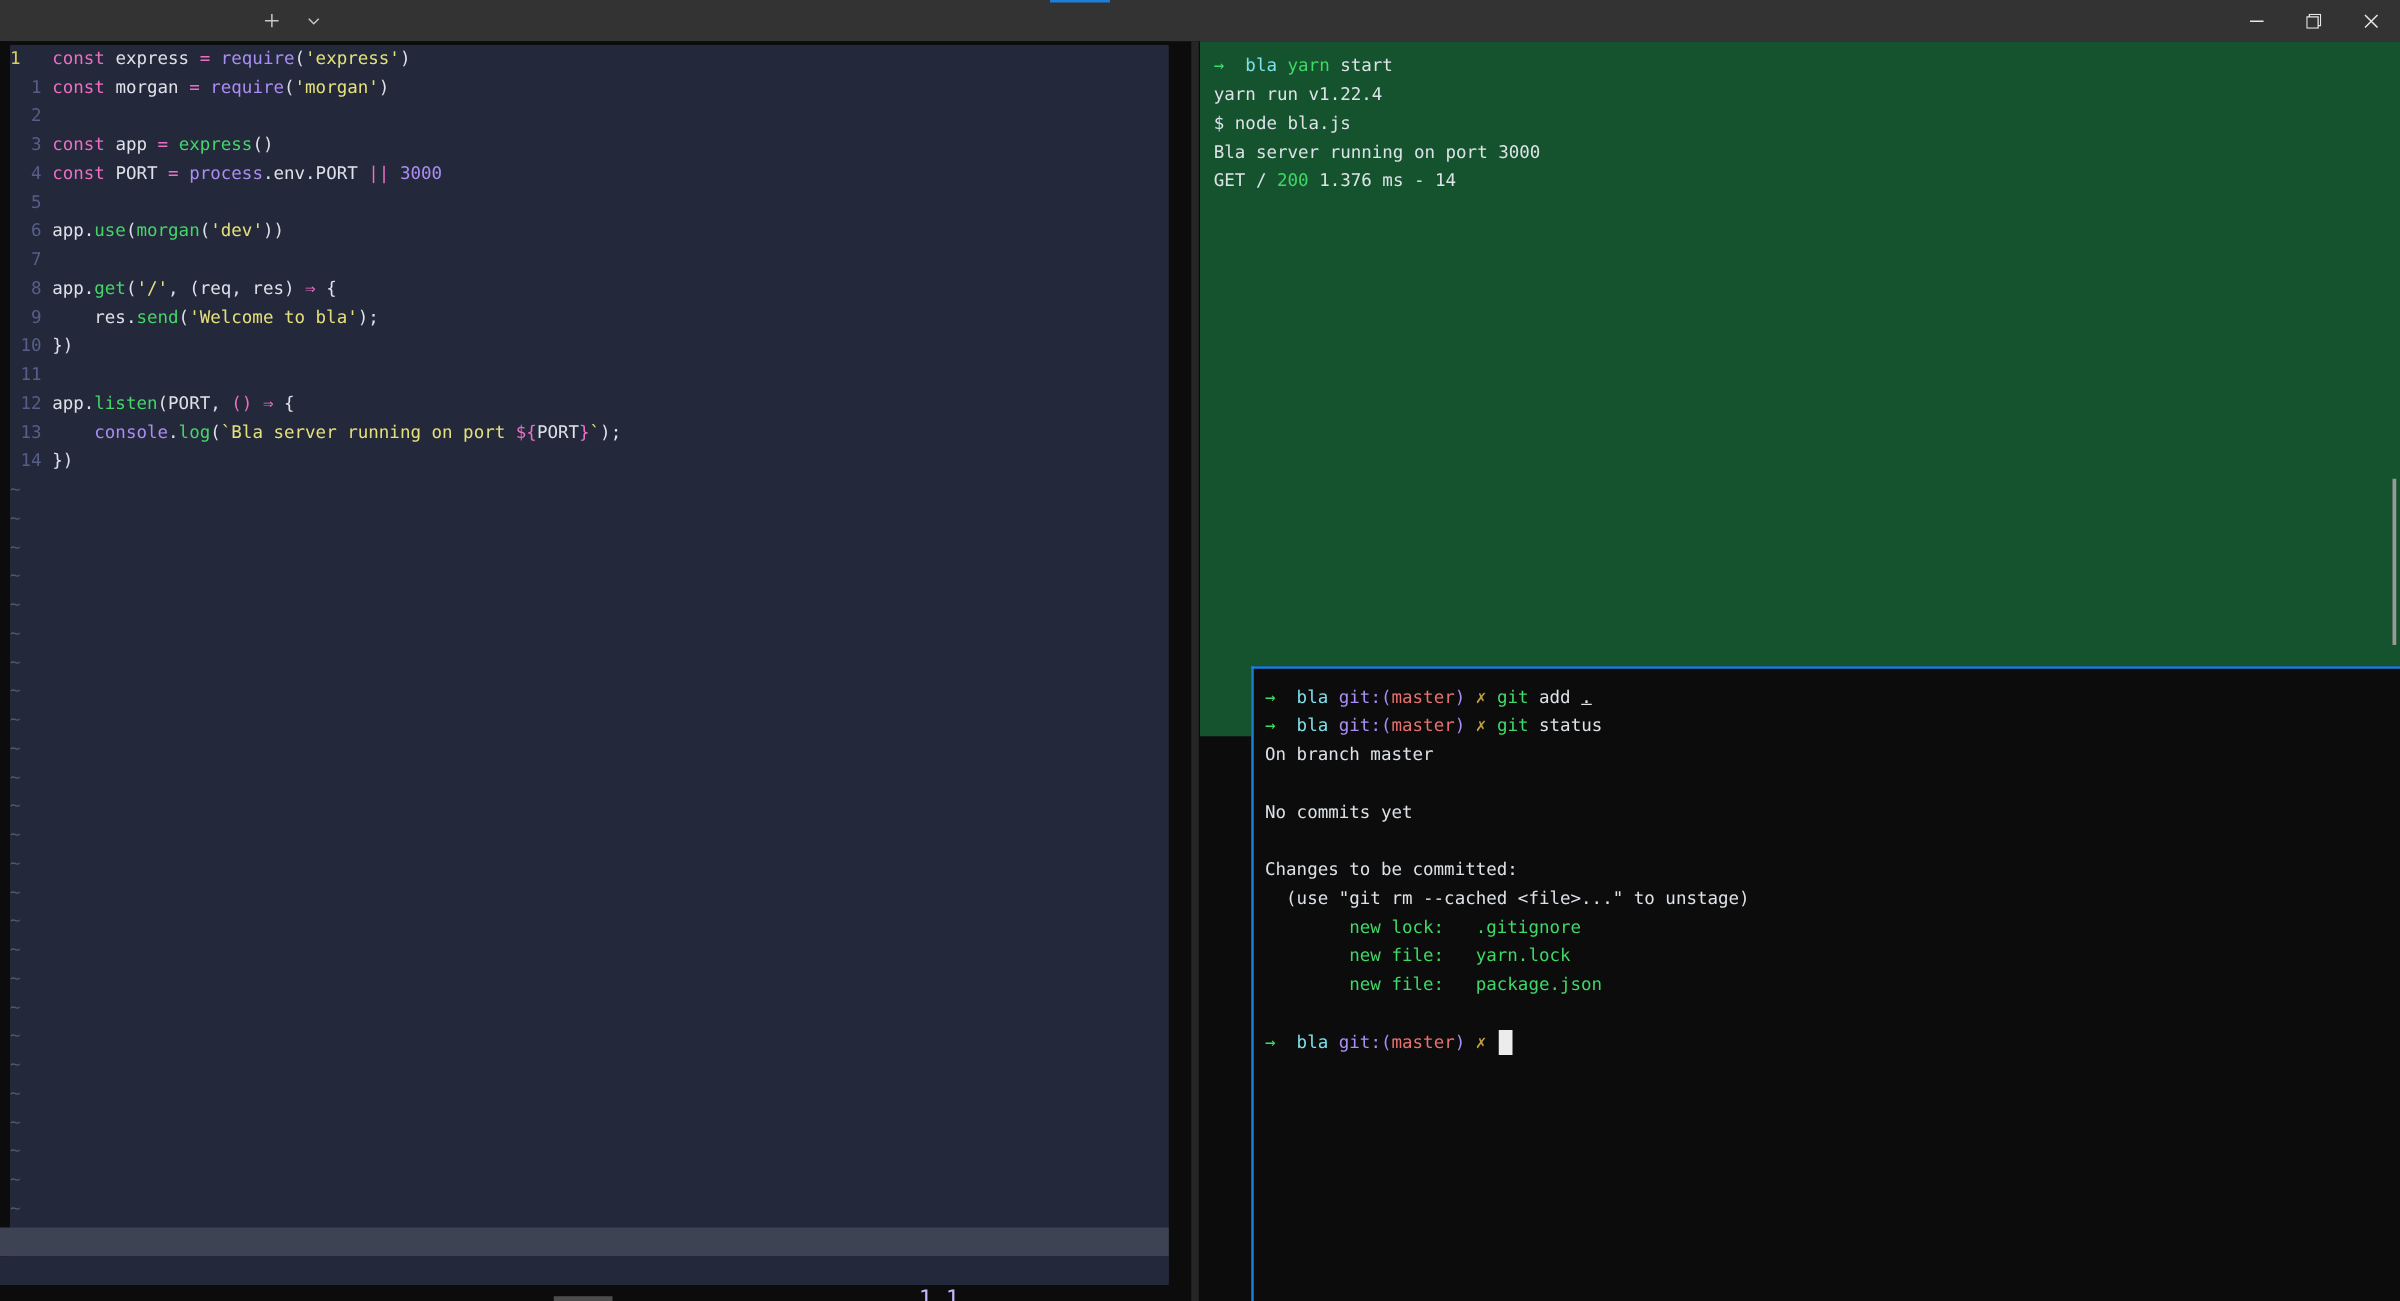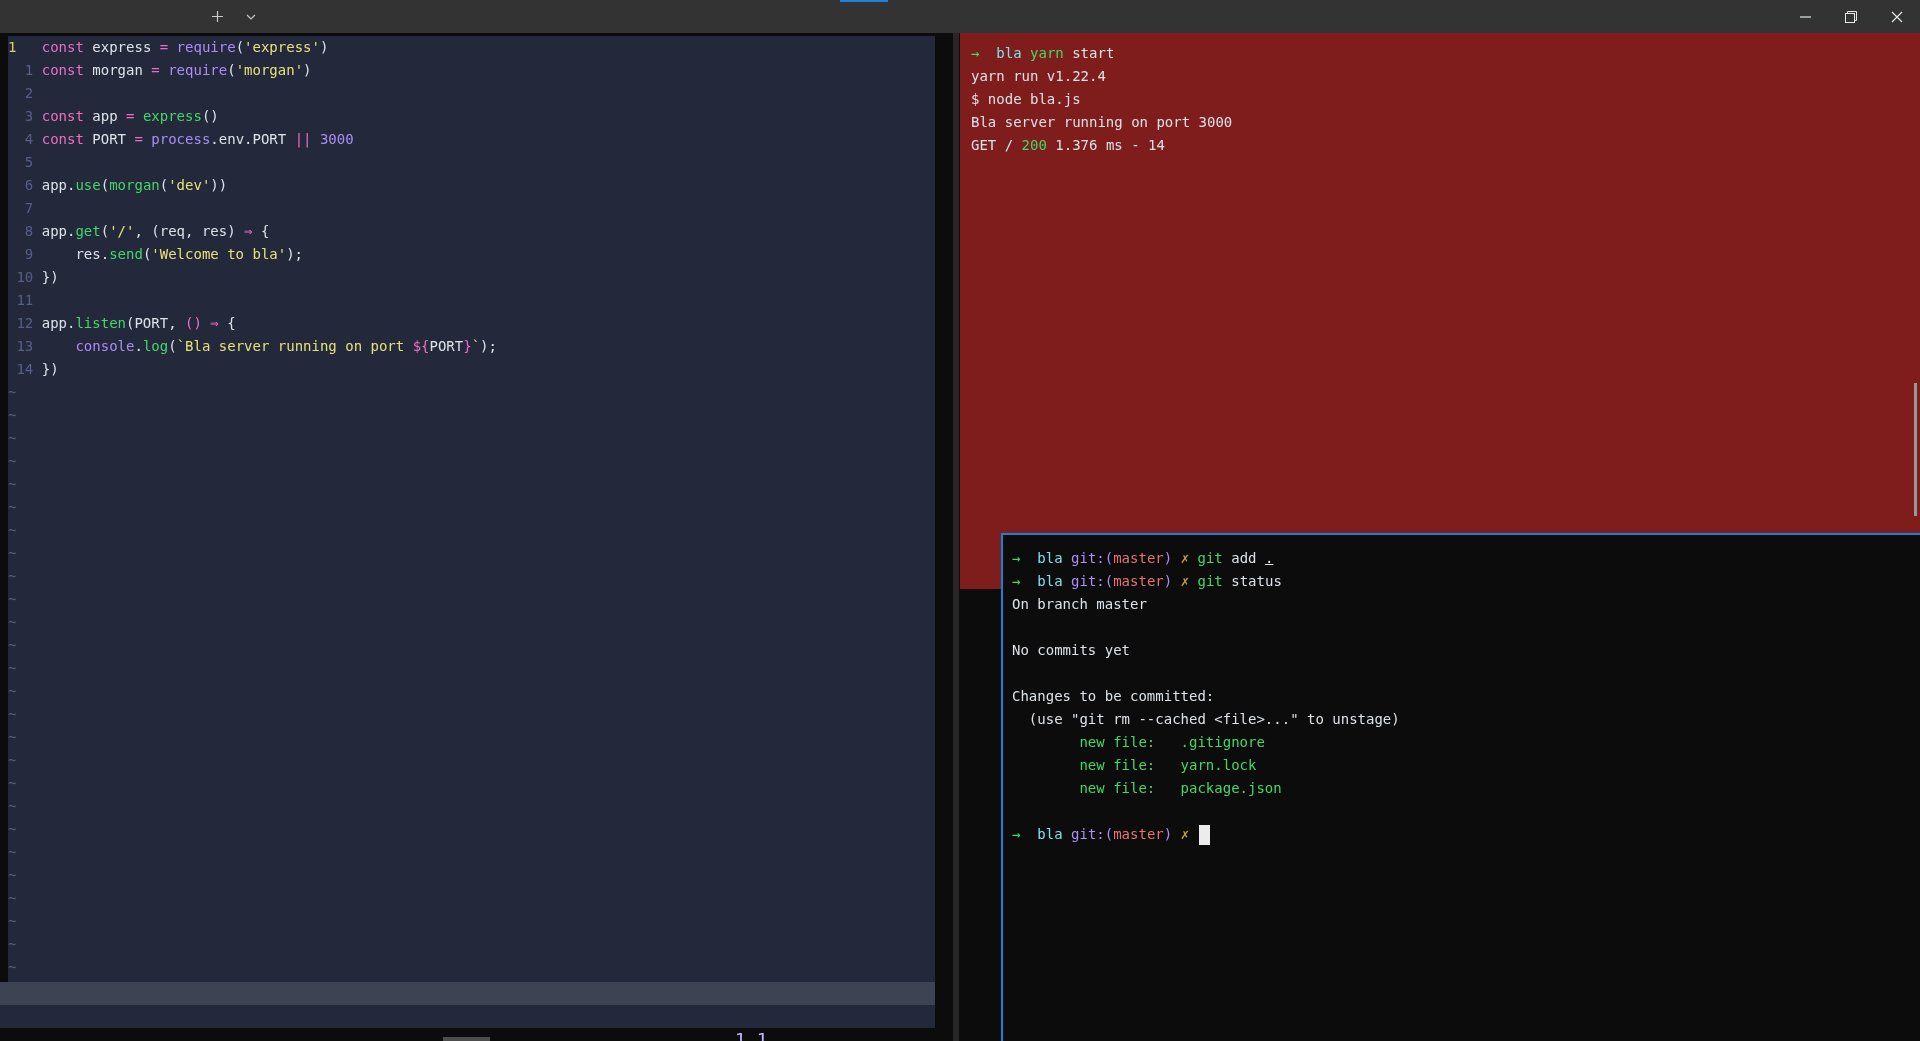--- a/index.html
+++ b/index.html
@@ -23,21 +23,21 @@
   
   .pane-editor{position:absolute;left:0;top:33px;width:935px;height:1008px;background:#0c0c0c;}
   .vim-surface{position:absolute;left:8px;top:3px;width:927px;height:989px;background:#24283b;overflow:hidden;}
   .tline{height:23px;line-height:23px;font-size:14px;white-space:pre;color:#dde2e8;}
   .statusline{position:absolute;left:0;top:949px;width:935px;height:23px;background:#3d4352;
        font-size:18px;line-height:23px;color:#c4b5fd;white-space:pre;}
   .statusline .sl-name{position:absolute;left:6px;}
   .statusline .sl-pos{position:absolute;left:735px;}
   .cmdline{position:absolute;left:0;top:972px;width:935px;height:23px;background:#24283b;}
   .pane-divider{position:absolute;left:953px;top:33px;width:6px;height:1008px;background:#262626;}
-  .pane-top{position:absolute;left:960px;top:33px;width:960px;height:556px;background:#7f1d1d;
+  .pane-top{position:absolute;left:960px;top:33px;width:960px;height:556px;background:#14532d;
        padding:9px 0 0 11px;box-sizing:border-box;}
   .pane-bottom{position:absolute;left:958px;top:533px;width:962px;height:508px;background:#0c0c0c;
        border:2px solid #1a7fd7;border-bottom:none;padding:12px 0 0 9px;box-sizing:border-box;margin-left:43px;}
   .scroll-thumb{position:absolute;left:1914px;top:383px;width:3px;height:133px;background:#989898;}
   .taskbar-hint{position:absolute;left:443px;top:1037px;width:47px;height:4px;background:#4d4d4d;}
   
   .tk-kw,.tk-op{color:#ed6fc4;}
   .tk-purple{color:#ab8df5;}
   .tk-str{color:#e5e17a;}
   .tk-fn{color:#45d669;}
@@ -170,21 +170,21 @@
   <div class="pane-bottom">
     <div id="bottom-lines">
         <div class="tline"><span class="tk-arrow">→</span><span class="tk-plain">  </span><span class="tk-cyan">bla</span><span class="tk-plain"> </span><span class="tk-purple">git:(</span><span class="tk-red">master</span><span class="tk-purple">)</span><span class="tk-plain"> </span><span class="tk-yellow">✗</span><span class="tk-plain"> </span><span class="tk-green">git</span><span class="tk-plain"> add </span><span class="tk-under">.</span></div>
         <div class="tline"><span class="tk-arrow">→</span><span class="tk-plain">  </span><span class="tk-cyan">bla</span><span class="tk-plain"> </span><span class="tk-purple">git:(</span><span class="tk-red">master</span><span class="tk-purple">)</span><span class="tk-plain"> </span><span class="tk-yellow">✗</span><span class="tk-plain"> </span><span class="tk-green">git</span><span class="tk-plain"> status</span></div>
         <div class="tline"><span class="tk-plain">On branch master</span></div>
         <div class="tline">&nbsp;</div>
         <div class="tline"><span class="tk-plain">No commits yet</span></div>
         <div class="tline">&nbsp;</div>
         <div class="tline"><span class="tk-plain">Changes to be committed:</span></div>
         <div class="tline"><span class="tk-plain">  (use "git rm --cached &lt;file&gt;..." to unstage)</span></div>
-        <div class="tline"><span class="tk-green">        new file:   .gitignore</span></div>
+        <div class="tline"><span class="tk-green">        new lock:   .gitignore</span></div>
         <div class="tline"><span class="tk-green">        new file:   yarn.lock</span></div>
         <div class="tline"><span class="tk-green">        new file:   package.json</span></div>
         <div class="tline">&nbsp;</div>
         <div class="tline"><span class="tk-arrow">→</span><span class="tk-plain">  </span><span class="tk-cyan">bla</span><span class="tk-plain"> </span><span class="tk-purple">git:(</span><span class="tk-red">master</span><span class="tk-purple">)</span><span class="tk-plain"> </span><span class="tk-yellow">✗</span><span class="tk-plain"> </span><span class="tk-cursor"> </span></div>
       </div>
   </div>
 
   <div class="scroll-thumb"></div>
   <div class="taskbar-hint"></div>
 </div>

